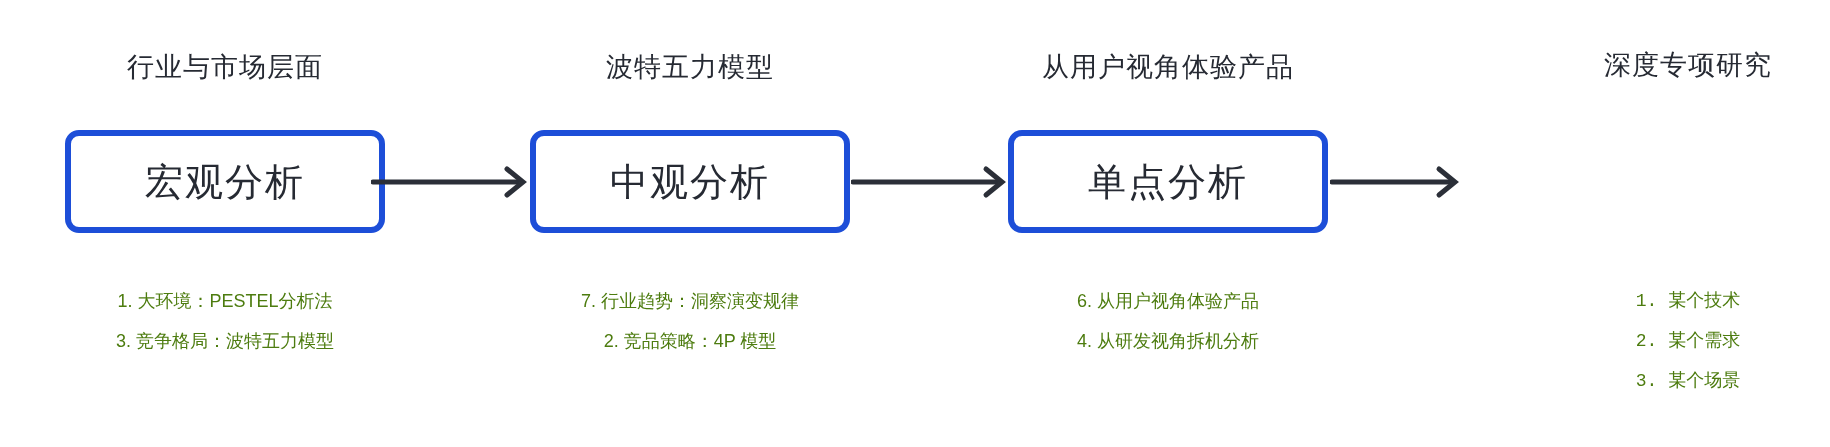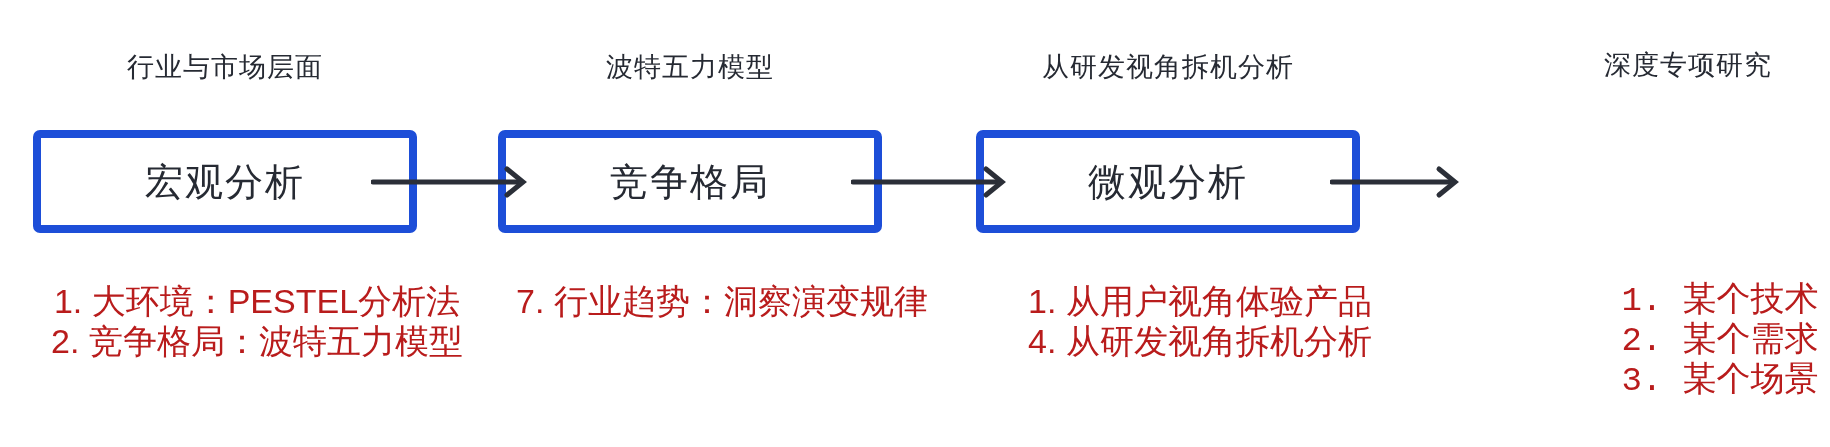--- a/index.html
+++ b/index.html
@@ -36,46 +36,45 @@
     line-height: 34px;
     font-weight: 400;
     letter-spacing: 1px;
     color: #262a33;
   }
   .box {
     position: absolute;
     top: 130px;
     left: 50%;
     transform: translateX(-50%);
-    width: 384px;
+    width: 320px;
     height: 103px;
     box-sizing: border-box;
-    border: 8px solid #1d4ed8;
-    border-radius: 7px;
+    border: 6px solid #1d4ed8;
+    border-radius: 14px;
     background: #ffffff;
     display: flex;
     align-items: center;
     justify-content: center;
   }
   .box-label {
     font-size: 38px;
     line-height: 1;
     letter-spacing: 2px;
     color: #262a33;
   }
   .notes {
     position: absolute;
     top: 281px;
     left: 0;
     width: 100%;
     text-align: center;
-    font-size: 34px;
+    font-size: 18px;
     line-height: 40px;
-    color: #b91c1c;
-    margin-left: 32px;
+    color: #4d7c0f;
   }
   .arrow {
     position: absolute;
     top: 162px;
     height: 40px;
     display: block;
   }
   .arrow line, .arrow polyline {
     stroke: #2b2f38;
     stroke-width: 5;
@@ -89,41 +88,42 @@
 
 <div class="canvas">
 
   <section class="col col-1">
     <div class="hdr">行业与市场层面</div>
     <div class="box">
       <span class="box-label">宏观分析</span>
     </div>
     <div class="notes">
       <div>1. 大环境：PESTEL分析法</div>
-      <div>2. 竞争格局：波特五力模型</div>
+      <div>3. 竞争格局：波特五力模型</div>
     </div>
   </section>
 
   <section class="col col-2">
     <div class="hdr">波特五力模型</div>
     <div class="box">
-      <span class="box-label">竞争格局</span>
+      <span class="box-label">中观分析</span>
     </div>
     <div class="notes">
       <div>7. 行业趋势：洞察演变规律</div>
+      <div>2. 竞品策略：4P 模型</div>
     </div>
   </section>
 
   <section class="col col-3">
-    <div class="hdr">从研发视角拆机分析</div>
+    <div class="hdr">从用户视角体验产品</div>
     <div class="box">
-      <span class="box-label">微观分析</span>
+      <span class="box-label">单点分析</span>
     </div>
     <div class="notes">
-      <div>1. 从用户视角体验产品</div>
+      <div>6. 从用户视角体验产品</div>
       <div>4. 从研发视角拆机分析</div>
     </div>
   </section>
 
   <section class="col col-4">
     <div class="hdr">深度专项研究</div>
     <div class="notes">
       <div>1. 某个技术</div>
       <div>2. 某个需求</div>
       <div>3. 某个场景</div>

